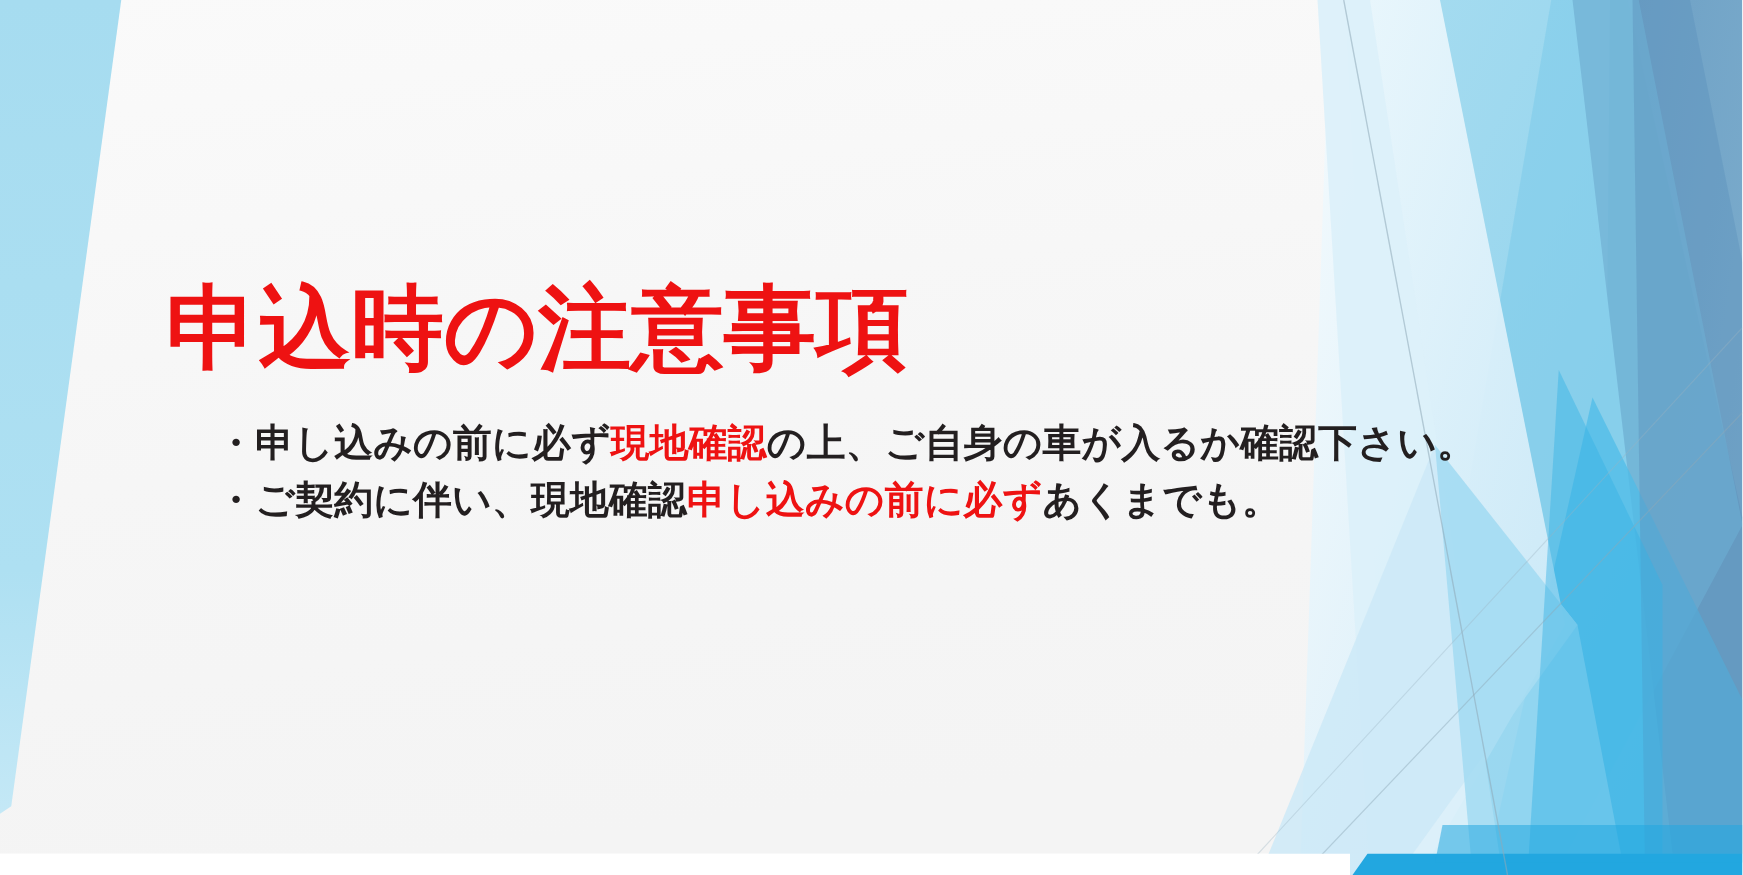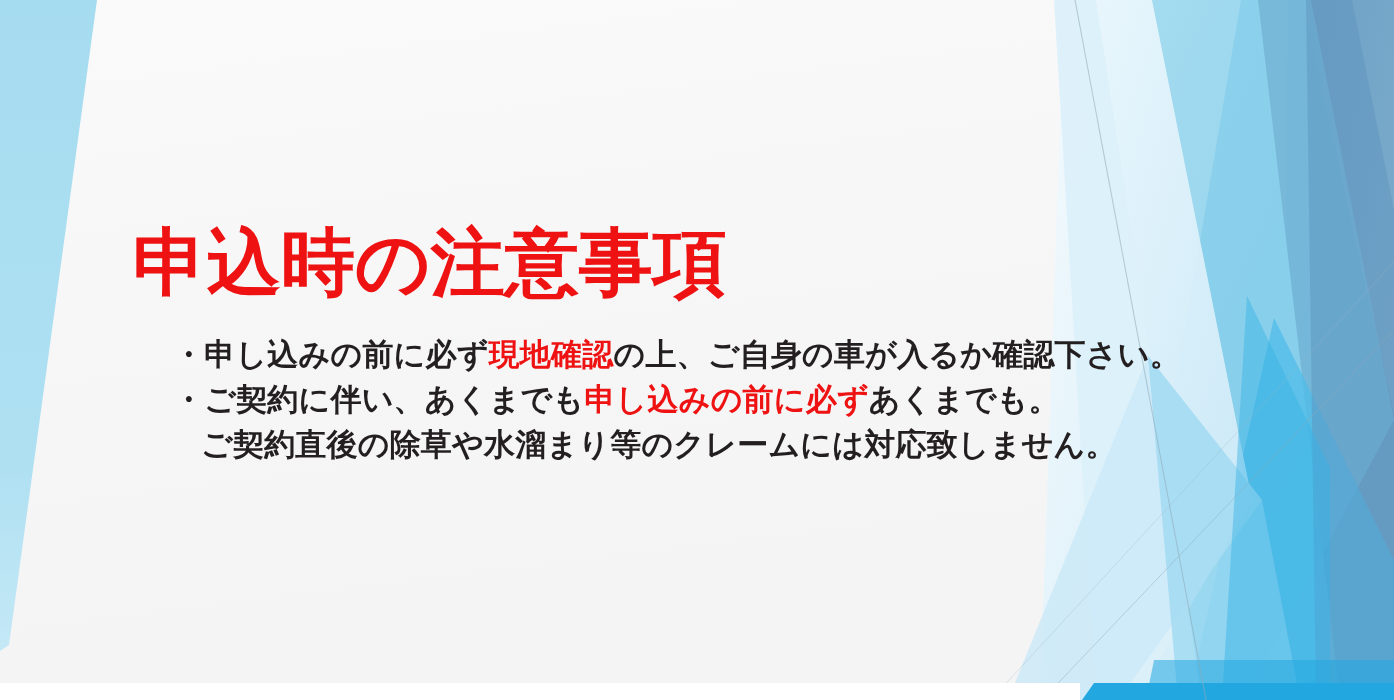--- a/index.html
+++ b/index.html
@@ -141,23 +141,20 @@
     <h1 id="slide-title">申込時の注意事項</h1>
 
     <div id="body-block">
 
       <div class="body-line">
         <span class="seg-black">・申し込みの前に必ず</span><span class="seg-red">現地確認</span><span class="seg-black">の上、ご自身の車が入るか確認下さい。</span>
       </div>
 
 
       <div class="body-line">
-        <span class="seg-black">・ご契約に伴い、あくまでも</span><span class="seg-red">申し込みの前に必ず</span><span class="seg-black">あくまでも。</span>
+        <span class="seg-black">・ご契約に伴い、現地確認</span><span class="seg-red">申し込みの前に必ず</span><span class="seg-black">あくまでも。</span>
       </div>
 
-      <div class="body-line indented">
-        <span class="seg-black">ご契約直後の除草や水溜まり等のクレームには対応致しません。</span>
-      </div>
 
 
     </div>
   </div>
 </div>
 
 </body></html>

